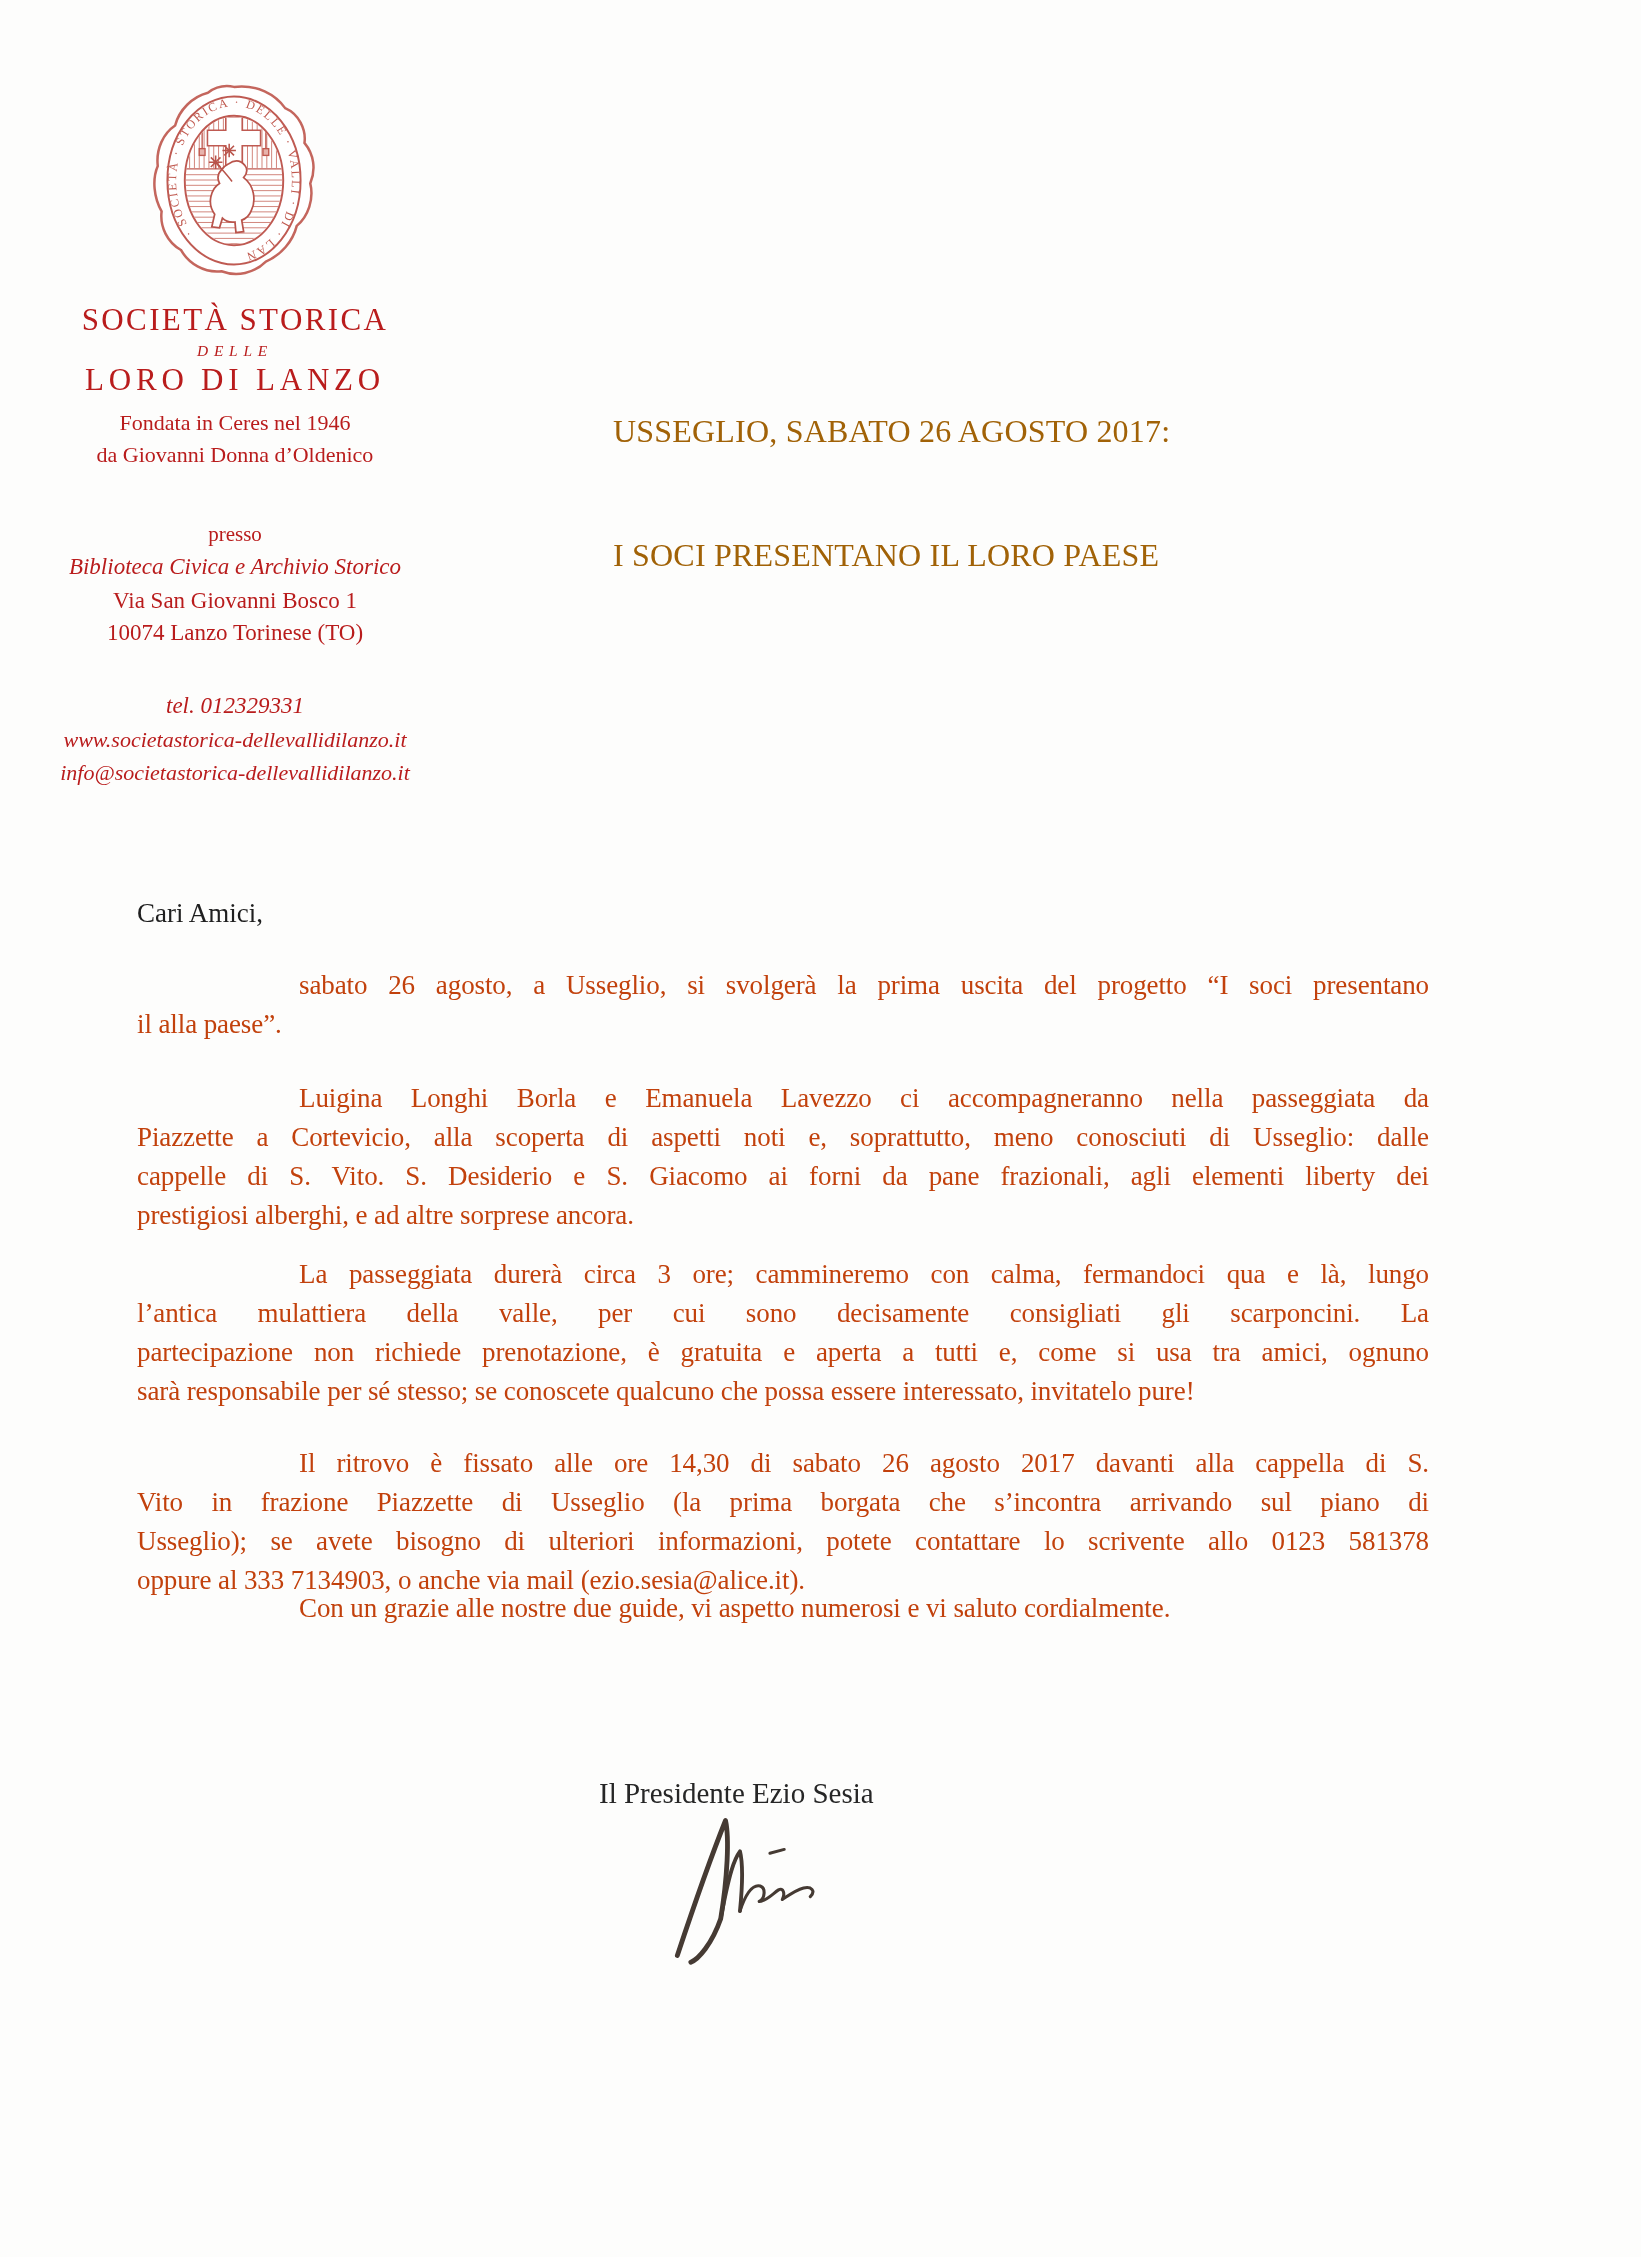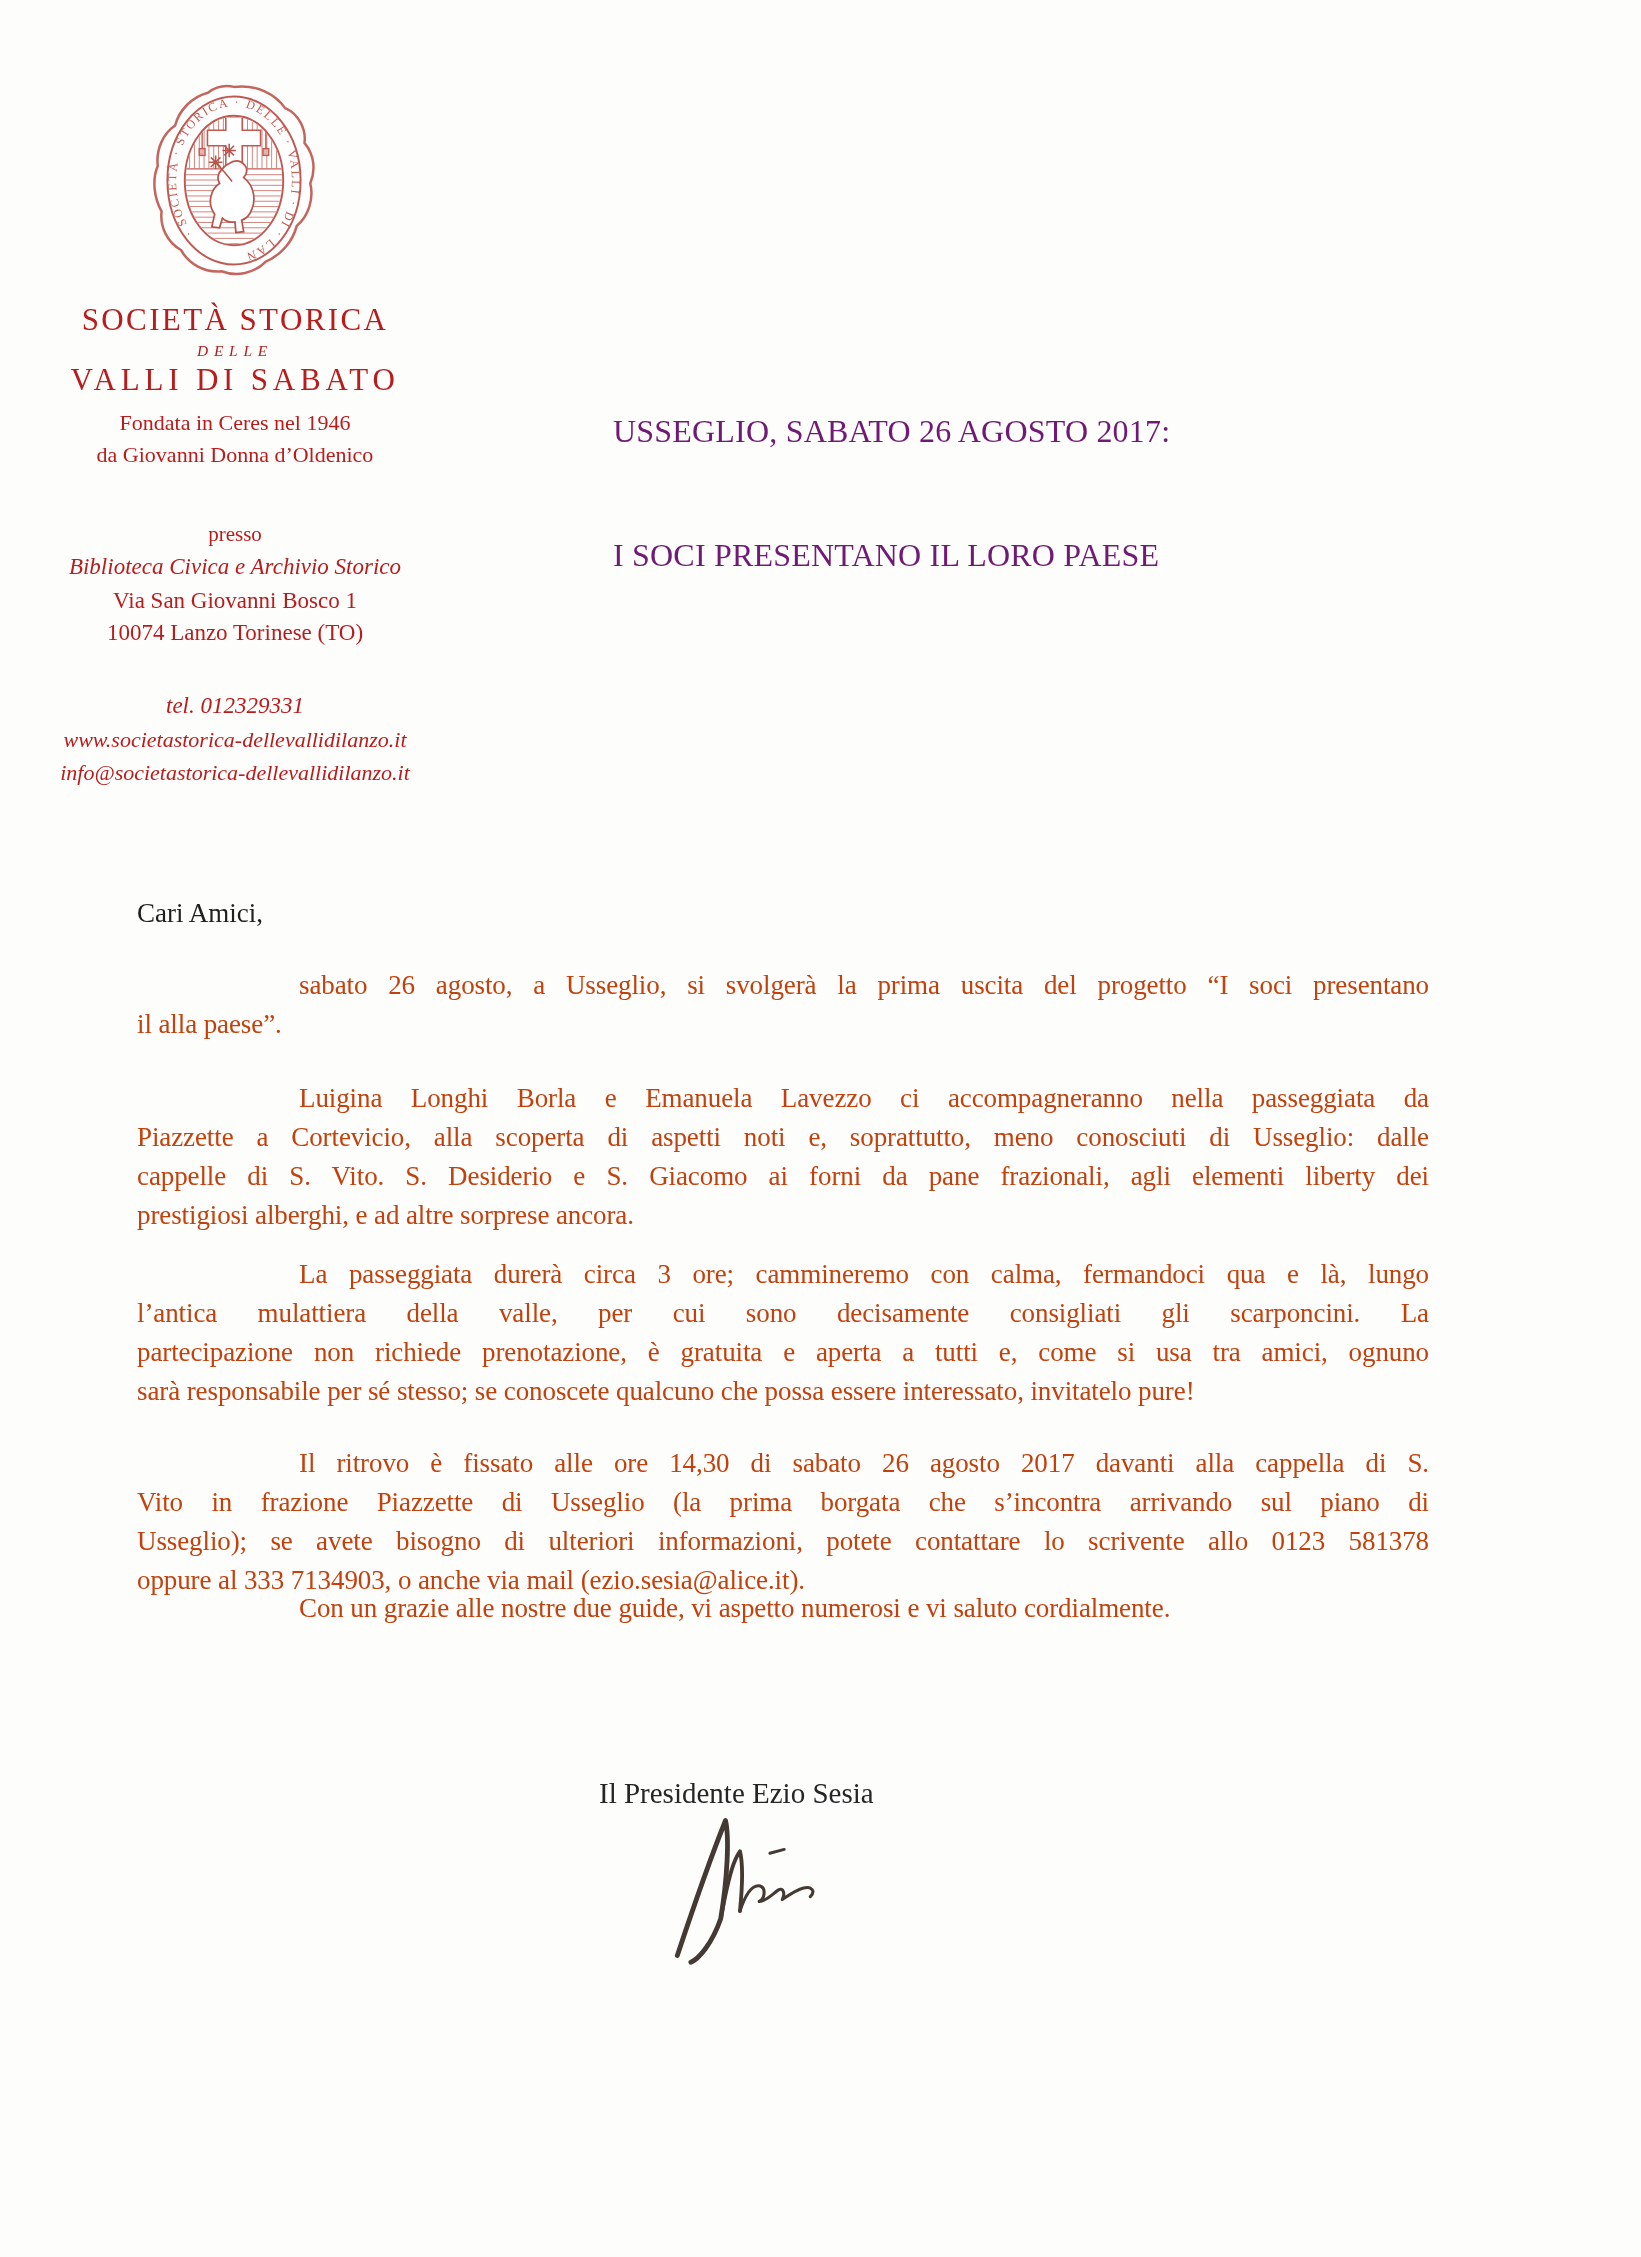--- a/index.html
+++ b/index.html
@@ -21,21 +21,21 @@
   .lh-f1{top:116px;font-size:22px;}
   .lh-f2{top:148px;font-size:22px;}
   .lh-presso{top:228px;font-size:21px;}
   .lh-a1{top:260px;font-size:23px;font-style:italic;}
   .lh-a2{top:294px;font-size:23px;}
   .lh-a3{top:326px;font-size:23px;}
   .lh-tel{top:399px;font-size:23px;font-style:italic;}
   .lh-www{top:433px;font-size:22px;font-style:italic;}
   .lh-mail{top:466px;font-size:22px;font-style:italic;}
   
-  .h1,.h2{position:absolute;left:613px;font-size:32px;color:#701a75;letter-spacing:0.2px;white-space:nowrap;}
+  .h1,.h2{position:absolute;left:613px;font-size:32px;color:#a16207;letter-spacing:0.2px;white-space:nowrap;}
   .h1{top:413px;}
   .h2{top:537px;text-align:center;}
   
   .bodycol{position:absolute;left:137px;width:1292px;}
   .bline{
     font-size:27px;line-height:39px;letter-spacing:-0.1px;
     text-align:justify;text-align-last:justify;color:#c2410c;
   }
   .bline.last{text-align-last:left;}
   .bline.indent{padding-left:162px;}
@@ -133,21 +133,21 @@
           <line x1="76" y1="67" x2="86" y2="77"></line>
             <line x1="86" y1="67" x2="76" y2="77"></line>
         </g>
       </g>
     </g>
   </svg>
 
   <div class="lh">
     <div class="lh-org1">SOCIETÀ STORICA</div>
     <div class="lh-org2">DELLE</div>
-    <div class="lh-org3">VALLI DI SABATO</div>
+    <div class="lh-org3">LORO DI LANZO</div>
     <div class="lh-f1">Fondata in Ceres nel 1946</div>
     <div class="lh-f2">da Giovanni Donna d’Oldenico</div>
     <div class="lh-presso">presso</div>
     <div class="lh-a1">Biblioteca Civica e Archivio Storico</div>
     <div class="lh-a2">Via San Giovanni Bosco 1</div>
     <div class="lh-a3">10074 Lanzo Torinese (TO)</div>
     <div class="lh-tel">tel. 012329331</div>
     <div class="lh-www">www.societastorica-dellevallidilanzo.it</div>
     <div class="lh-mail">info@societastorica-dellevallidilanzo.it</div>
   </div>

